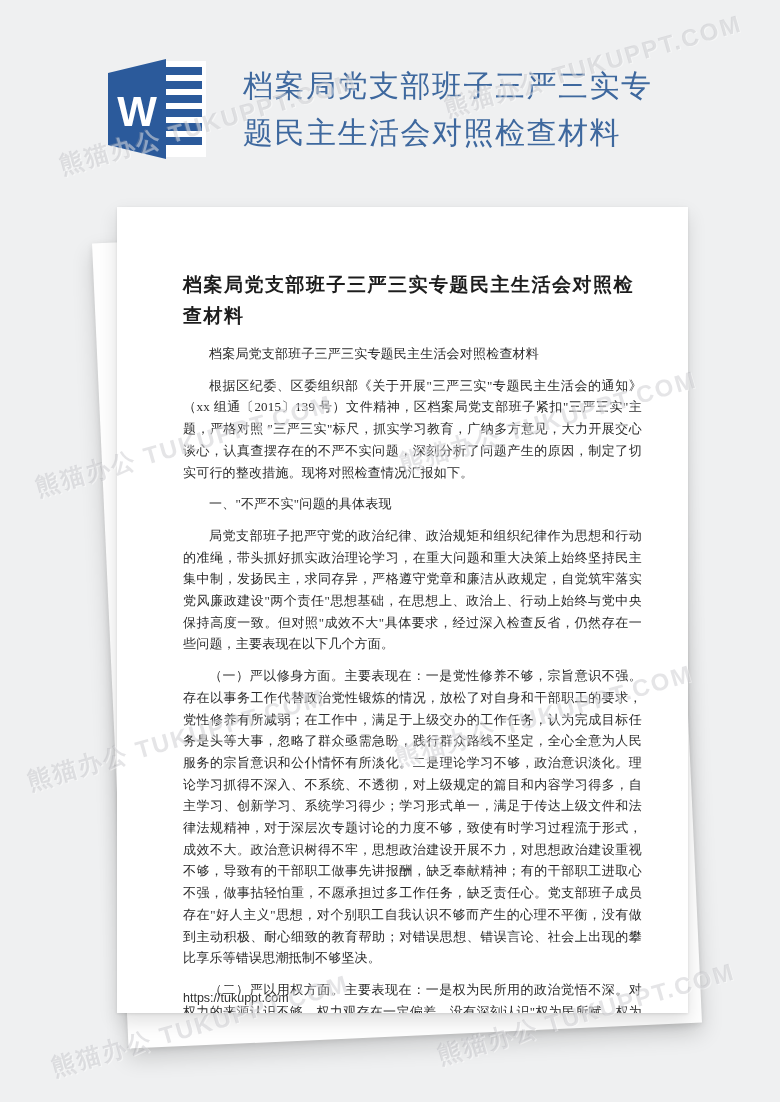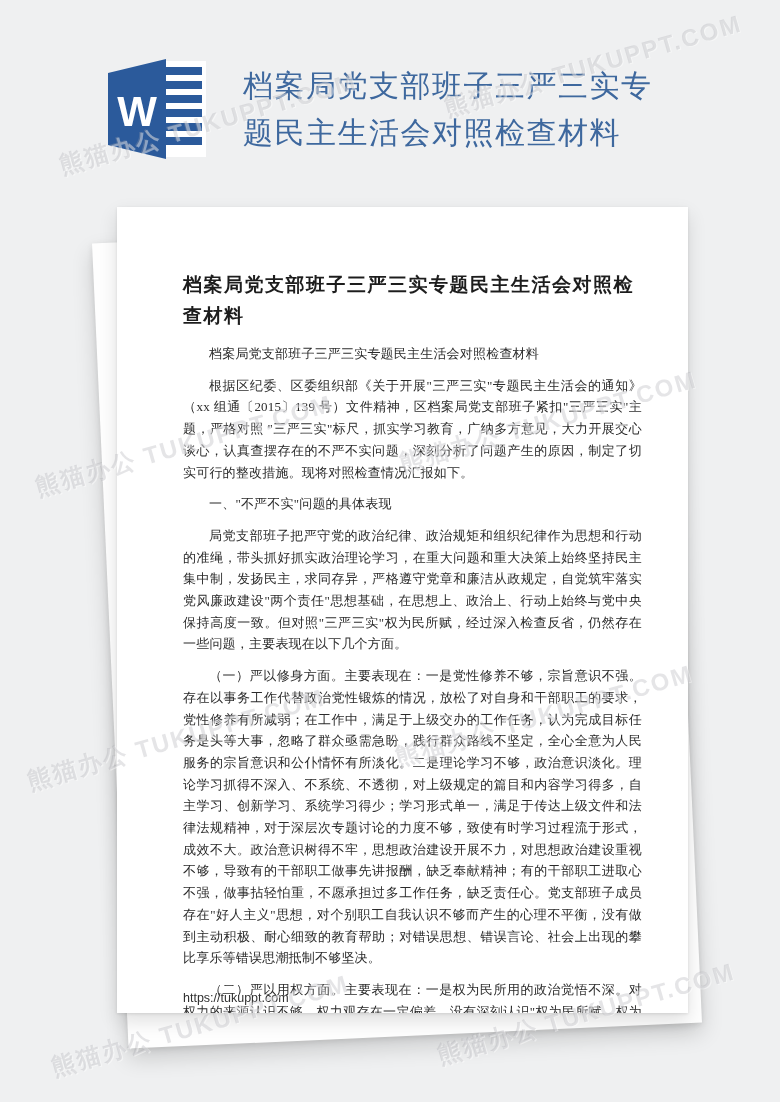--- a/index.html
+++ b/index.html
@@ -95,21 +95,21 @@
 
 <div class="page-behind"></div>
 
 <div class="page-main">
   <div class="page-inner">
     <div class="page-heading">档案局党支部班子三严三实专题民主生活会对照检查材料</div>
     <div>
         <p class="doc-para">档案局党支部班子三严三实专题民主生活会对照检查材料</p>
         <p class="doc-para">根据区纪委、区委组织部《关于开展"三严三实"专题民主生活会的通知》（xx 组通〔2015〕139 号）文件精神，区档案局党支部班子紧扣"三严三实"主题，严格对照 "三严三实"标尺，抓实学习教育，广纳多方意见，大力开展交心谈心，认真查摆存在的不严不实问题，深刻分析了问题产生的原因，制定了切实可行的整改措施。现将对照检查情况汇报如下。</p>
         <p class="doc-para doc-heading">一、"不严不实"问题的具体表现</p>
-        <p class="doc-para">局党支部班子把严守党的政治纪律、政治规矩和组织纪律作为思想和行动的准绳，带头抓好抓实政治理论学习，在重大问题和重大决策上始终坚持民主集中制，发扬民主，求同存异，严格遵守党章和廉洁从政规定，自觉筑牢落实党风廉政建设"两个责任"思想基础，在思想上、政治上、行动上始终与党中央保持高度一致。但对照"三严三实"权为民所赋，经过深入检查反省，仍然存在一些问题，主要表现在以下几个方面。</p>
+        <p class="doc-para">局党支部班子把严守党的政治纪律、政治规矩和组织纪律作为思想和行动的准绳，带头抓好抓实政治理论学习，在重大问题和重大决策上始终坚持民主集中制，发扬民主，求同存异，严格遵守党章和廉洁从政规定，自觉筑牢落实党风廉政建设"两个责任"思想基础，在思想上、政治上、行动上始终与党中央保持高度一致。但对照"成效不大"具体要求，经过深入检查反省，仍然存在一些问题，主要表现在以下几个方面。</p>
         <p class="doc-para">（一）严以修身方面。主要表现在：一是党性修养不够，宗旨意识不强。存在以事务工作代替政治党性锻炼的情况，放松了对自身和干部职工的要求，党性修养有所减弱；在工作中，满足于上级交办的工作任务，认为完成目标任务是头等大事，忽略了群众亟需急盼，践行群众路线不坚定，全心全意为人民服务的宗旨意识和公仆情怀有所淡化。二是理论学习不够，政治意识淡化。理论学习抓得不深入、不系统、不透彻，对上级规定的篇目和内容学习得多，自主学习、创新学习、系统学习得少；学习形式单一，满足于传达上级文件和法律法规精神，对于深层次专题讨论的力度不够，致使有时学习过程流于形式，成效不大。政治意识树得不牢，思想政治建设开展不力，对思想政治建设重视不够，导致有的干部职工做事先讲报酬，缺乏奉献精神；有的干部职工进取心不强，做事拈轻怕重，不愿承担过多工作任务，缺乏责任心。党支部班子成员存在"好人主义"思想，对个别职工自我认识不够而产生的心理不平衡，没有做到主动积极、耐心细致的教育帮助；对错误思想、错误言论、社会上出现的攀比享乐等错误思潮抵制不够坚决。</p>
         <p class="doc-para">（二）严以用权方面。主要表现在：一是权为民所用的政治觉悟不深。对权力的来源认识不够，权力观存在一定偏差，没有深刻认识"权为民所赋、权为民所用"的实质意义，导致机关存在"衙门作风"，坐在办公室"等"群众来办事多，下到基层"找"事情解决少。以法治思维和法治方式行政的自觉性还不够强，"依</p>
       </div>
   </div>
   <a class="page-footer" href="#">https://tukuppt.com</a>
 </div>
 
 <div class="wm-layer">
   <div class="wm wm1">熊猫办公 TUKUPPT.COM</div>
   <div class="wm wm2">熊猫办公 TUKUPPT.COM</div>

